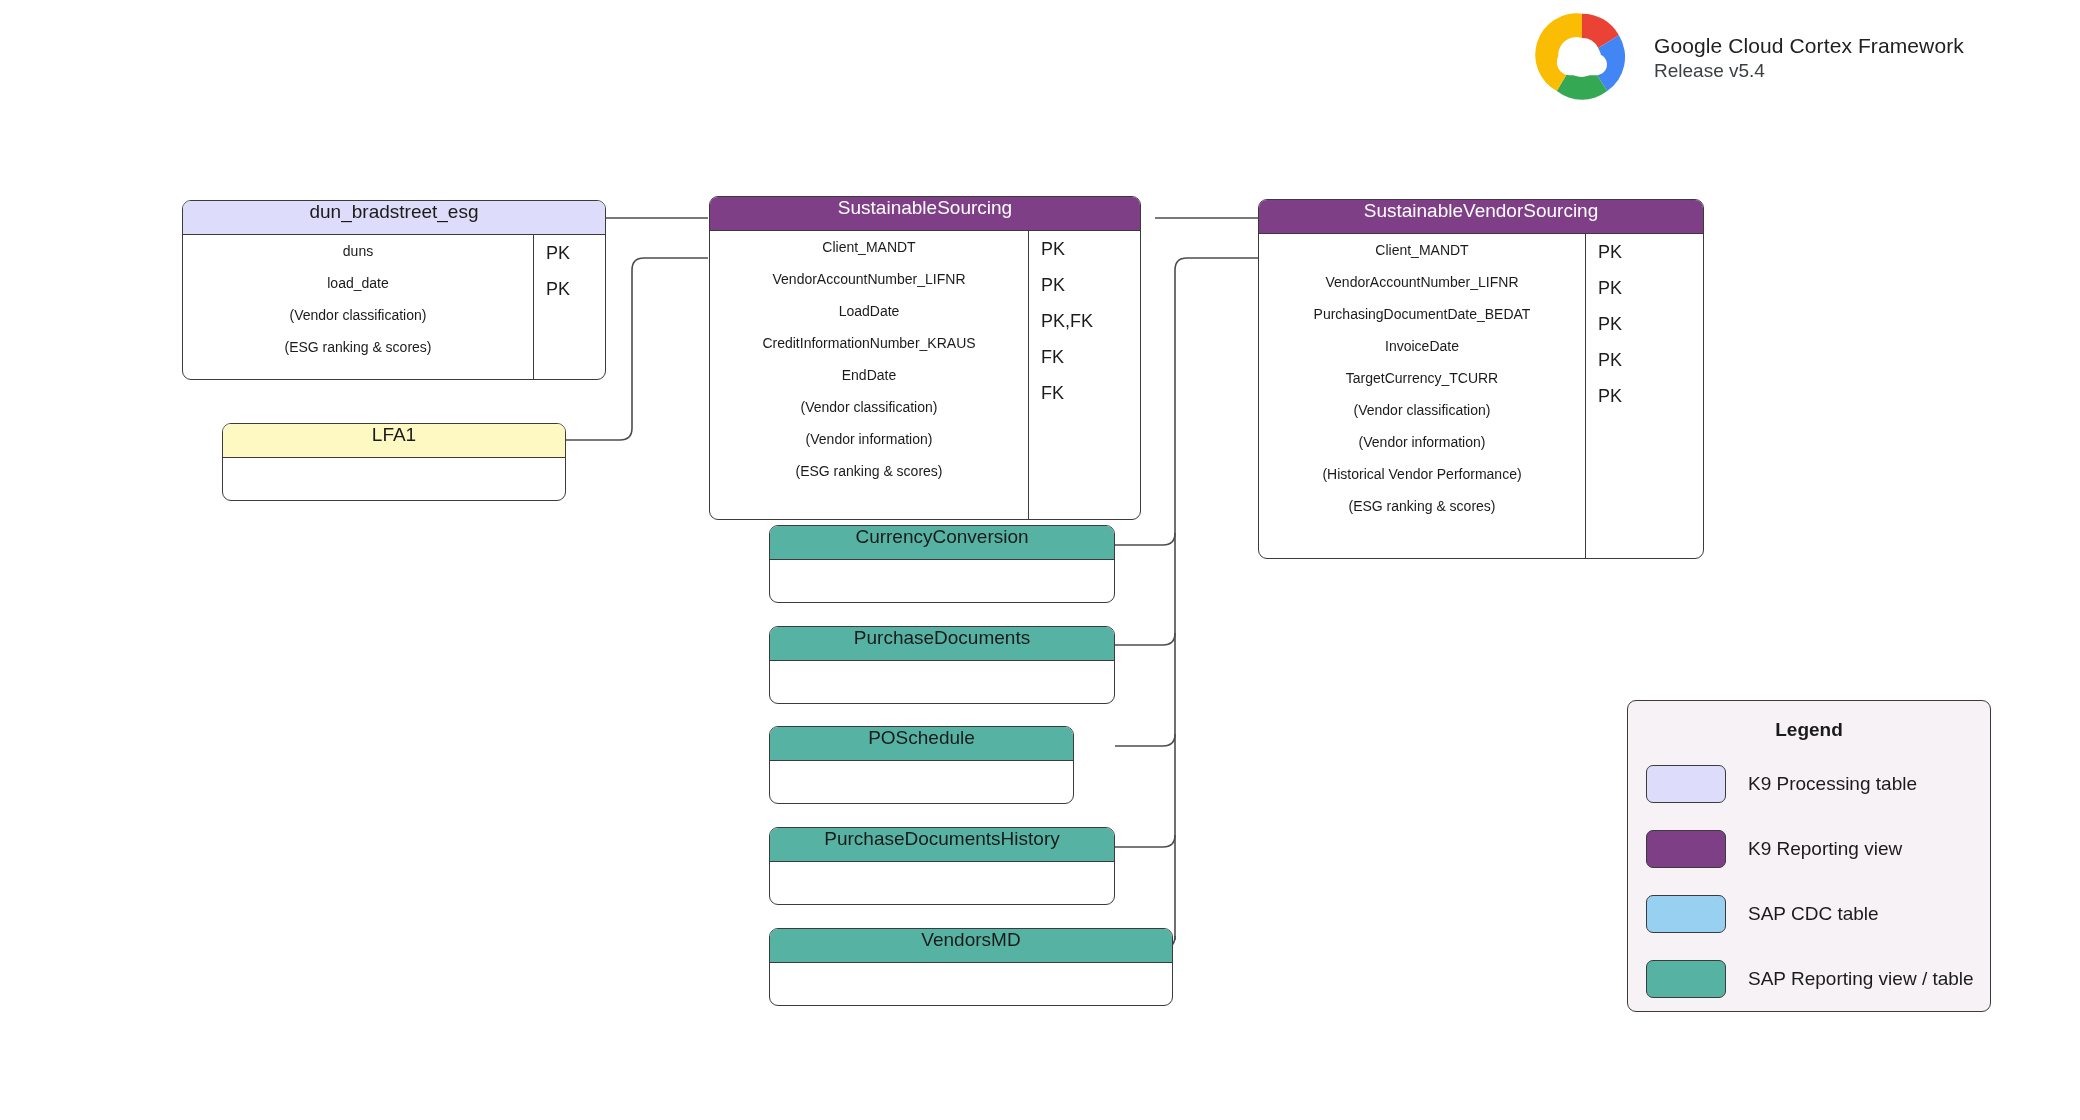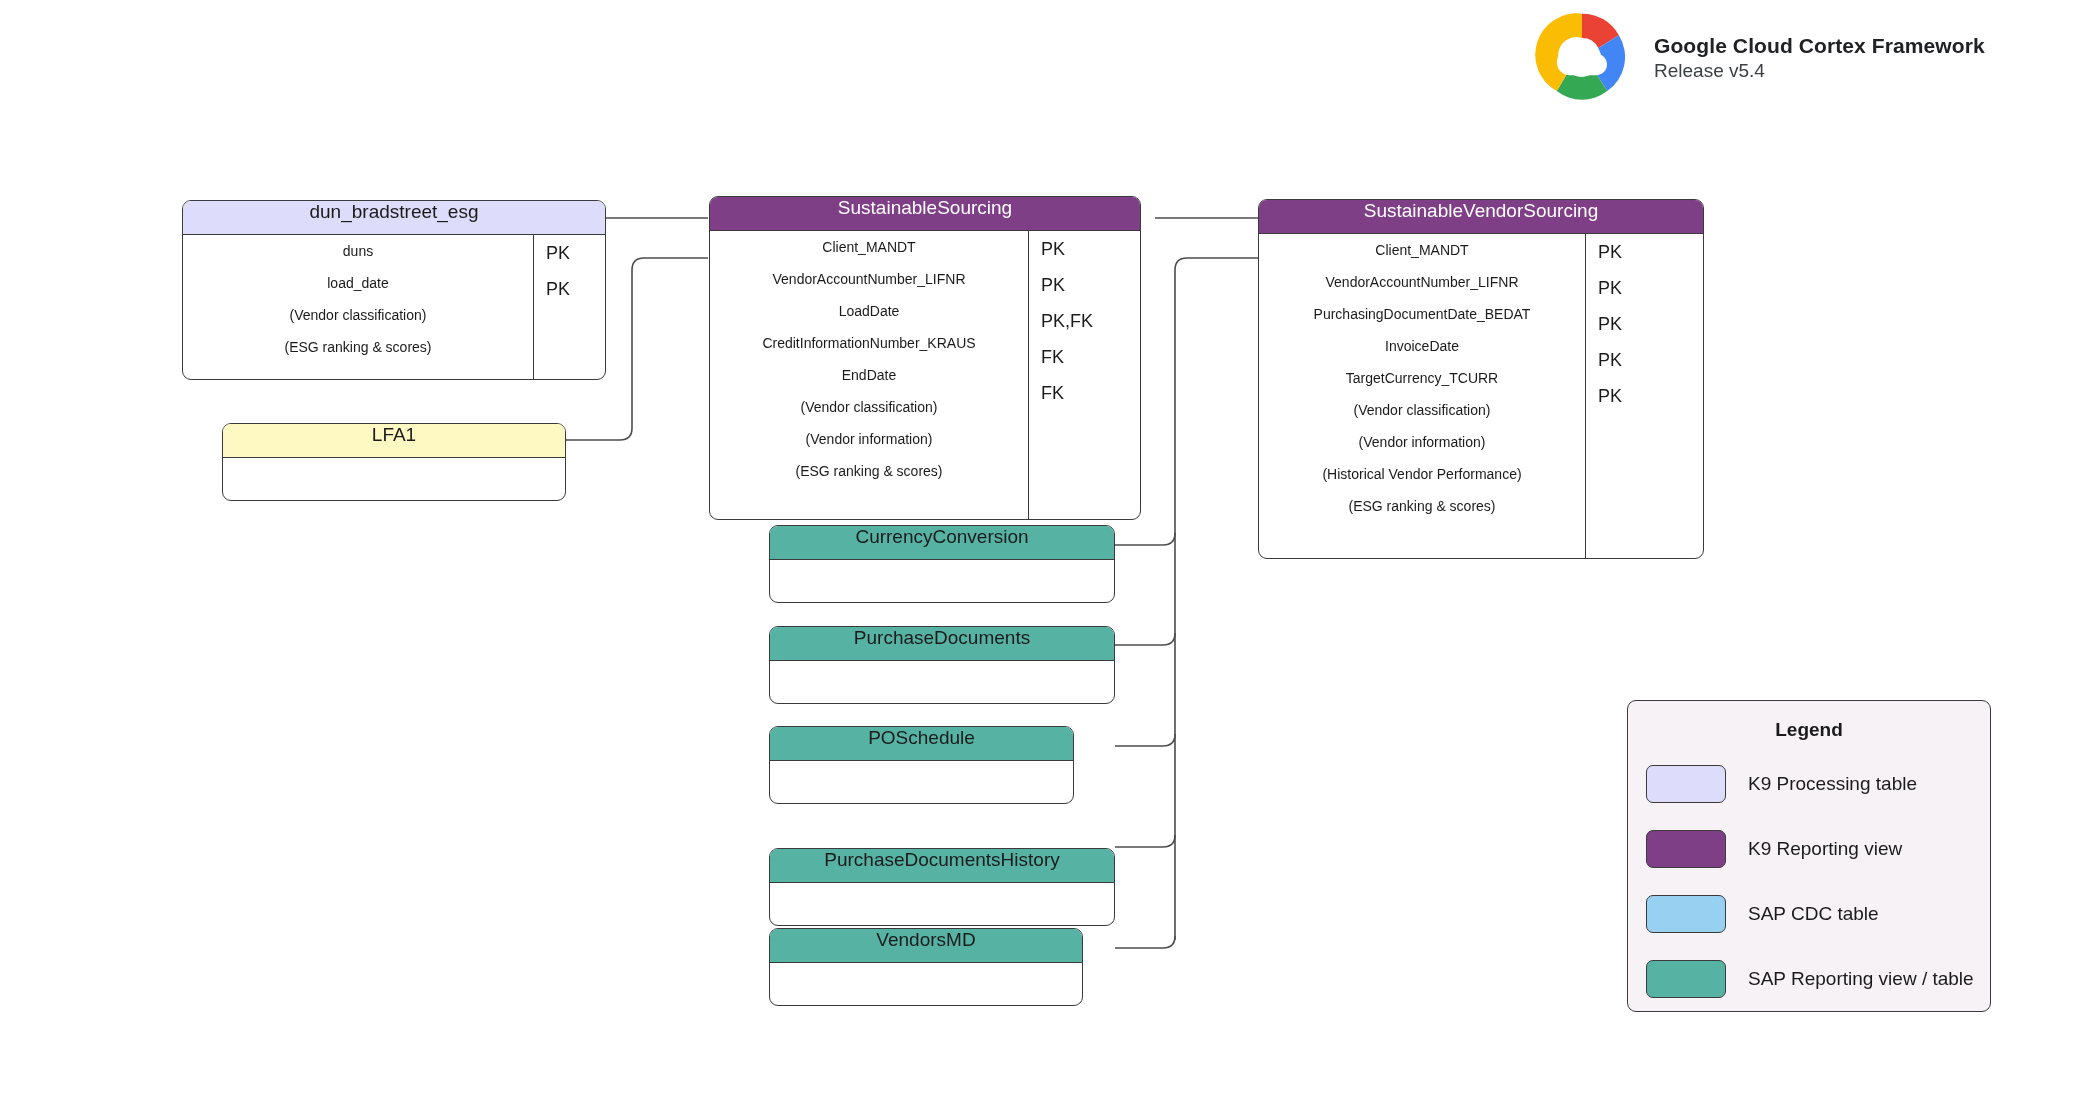--- a/index.html
+++ b/index.html
@@ -35,21 +35,21 @@
     flex: none;
   }
   #brand-text {
     display: flex;
     flex-direction: column;
     justify-content: center;
     padding-top: 4px;
   }
   #brand-title {
     font-size: 21px;
-    font-weight: bold;
+    font-weight: normal;
     color: #202124;
     letter-spacing: .1px;
     line-height: 1.25;
     white-space: nowrap;
   }
   #brand-release {
     font-size: 19px;
     font-weight: 400;
     color: #3c4043;
     line-height: 1.3;
@@ -297,26 +297,26 @@
   <div class="entity v-sapview stub" style="left:769px; top:626px; width:346px;">
     <div class="entity-title">PurchaseDocuments</div>
     <div class="entity-body"></div>
   </div>
 
   <div class="entity v-sapview stub" style="left:769px; top:726px; width:305px;">
     <div class="entity-title">POSchedule</div>
     <div class="entity-body"></div>
   </div>
 
-  <div class="entity v-sapview stub" style="left:769px; top:848px; width:346px;">
+  <div class="entity v-sapview stub" style="left:769px; top:827px; width:346px;">
     <div class="entity-title">PurchaseDocumentsHistory</div>
     <div class="entity-body"></div>
   </div>
 
-  <div class="entity v-sapview stub" style="left:769px; top:928px; width:314px;">
+  <div class="entity v-sapview stub" style="left:769px; top:928px; width:404px;">
     <div class="entity-title">VendorsMD</div>
     <div class="entity-body"></div>
   </div>
 
   <div id="legend">
     <div id="legend-title">Legend</div>
 
     <div class="legend-row">
       <div class="legend-swatch" style="background:#DDDCFA;"></div>
       <div class="legend-label">K9 Processing table</div>

